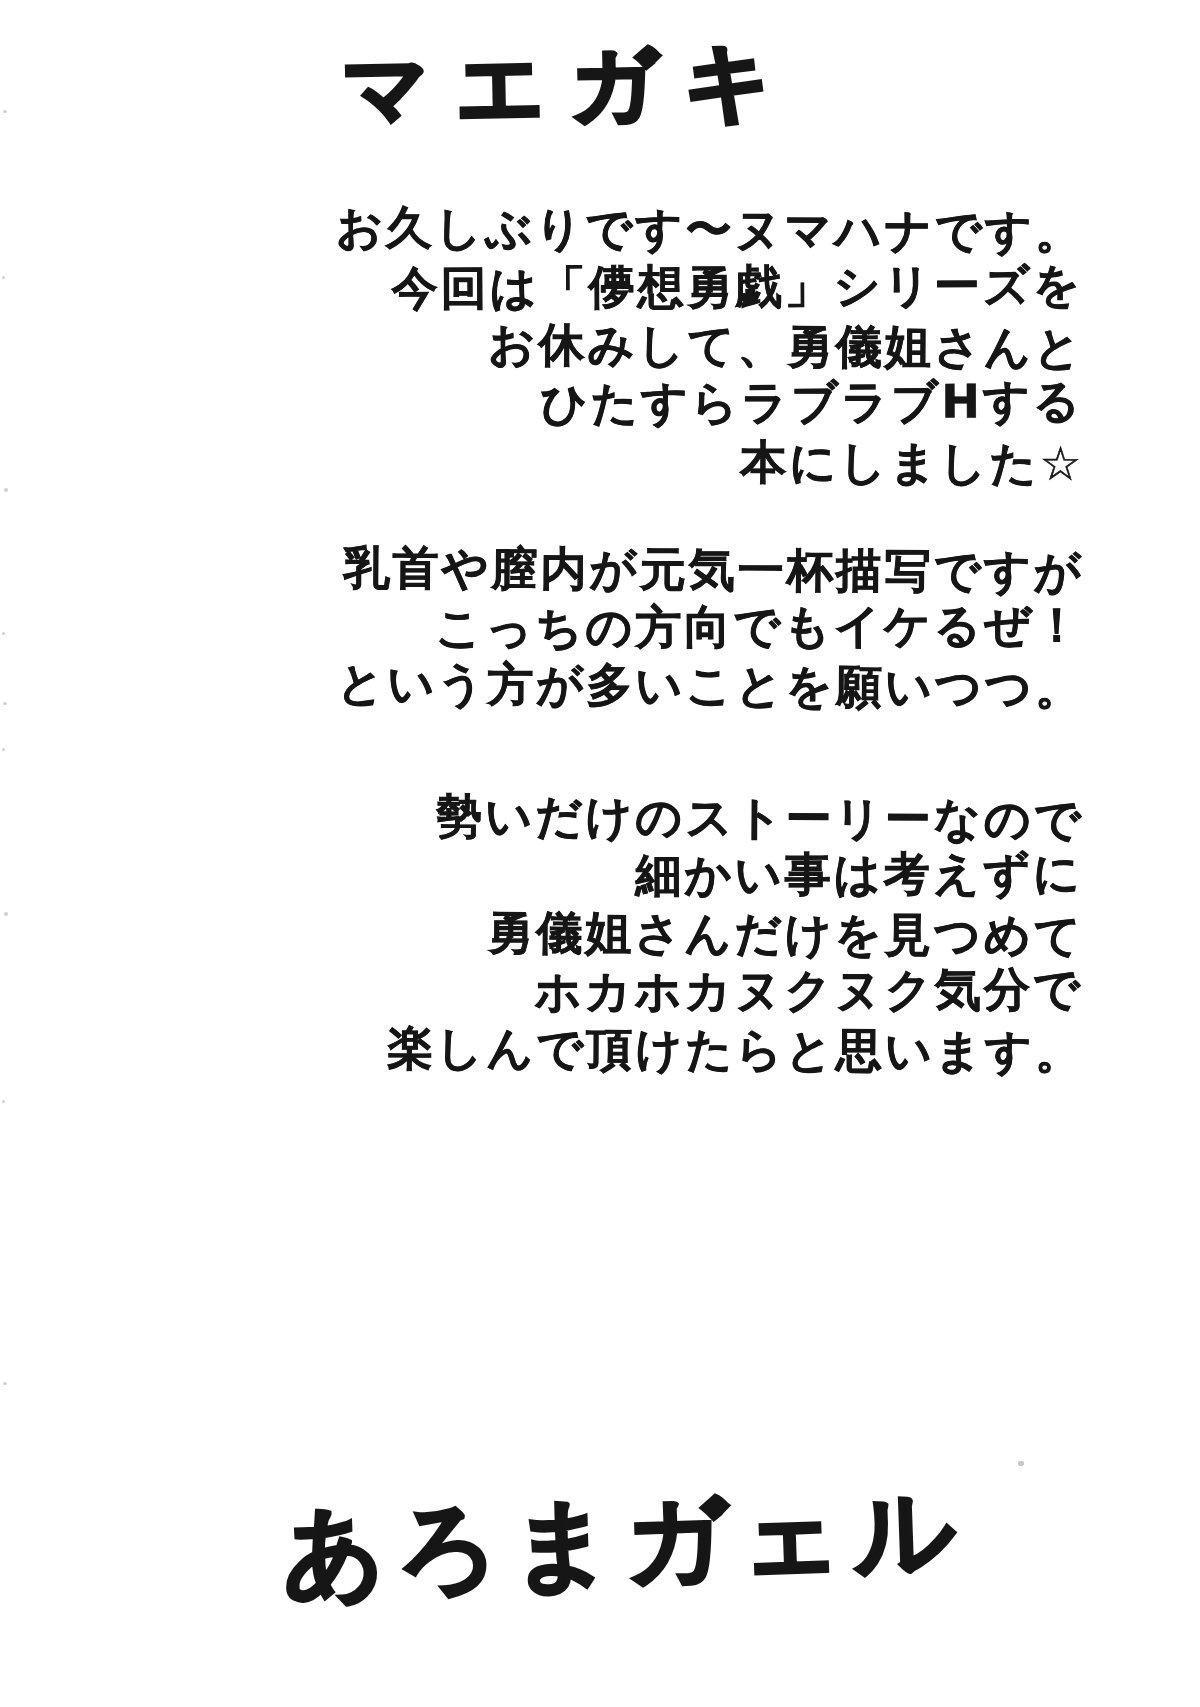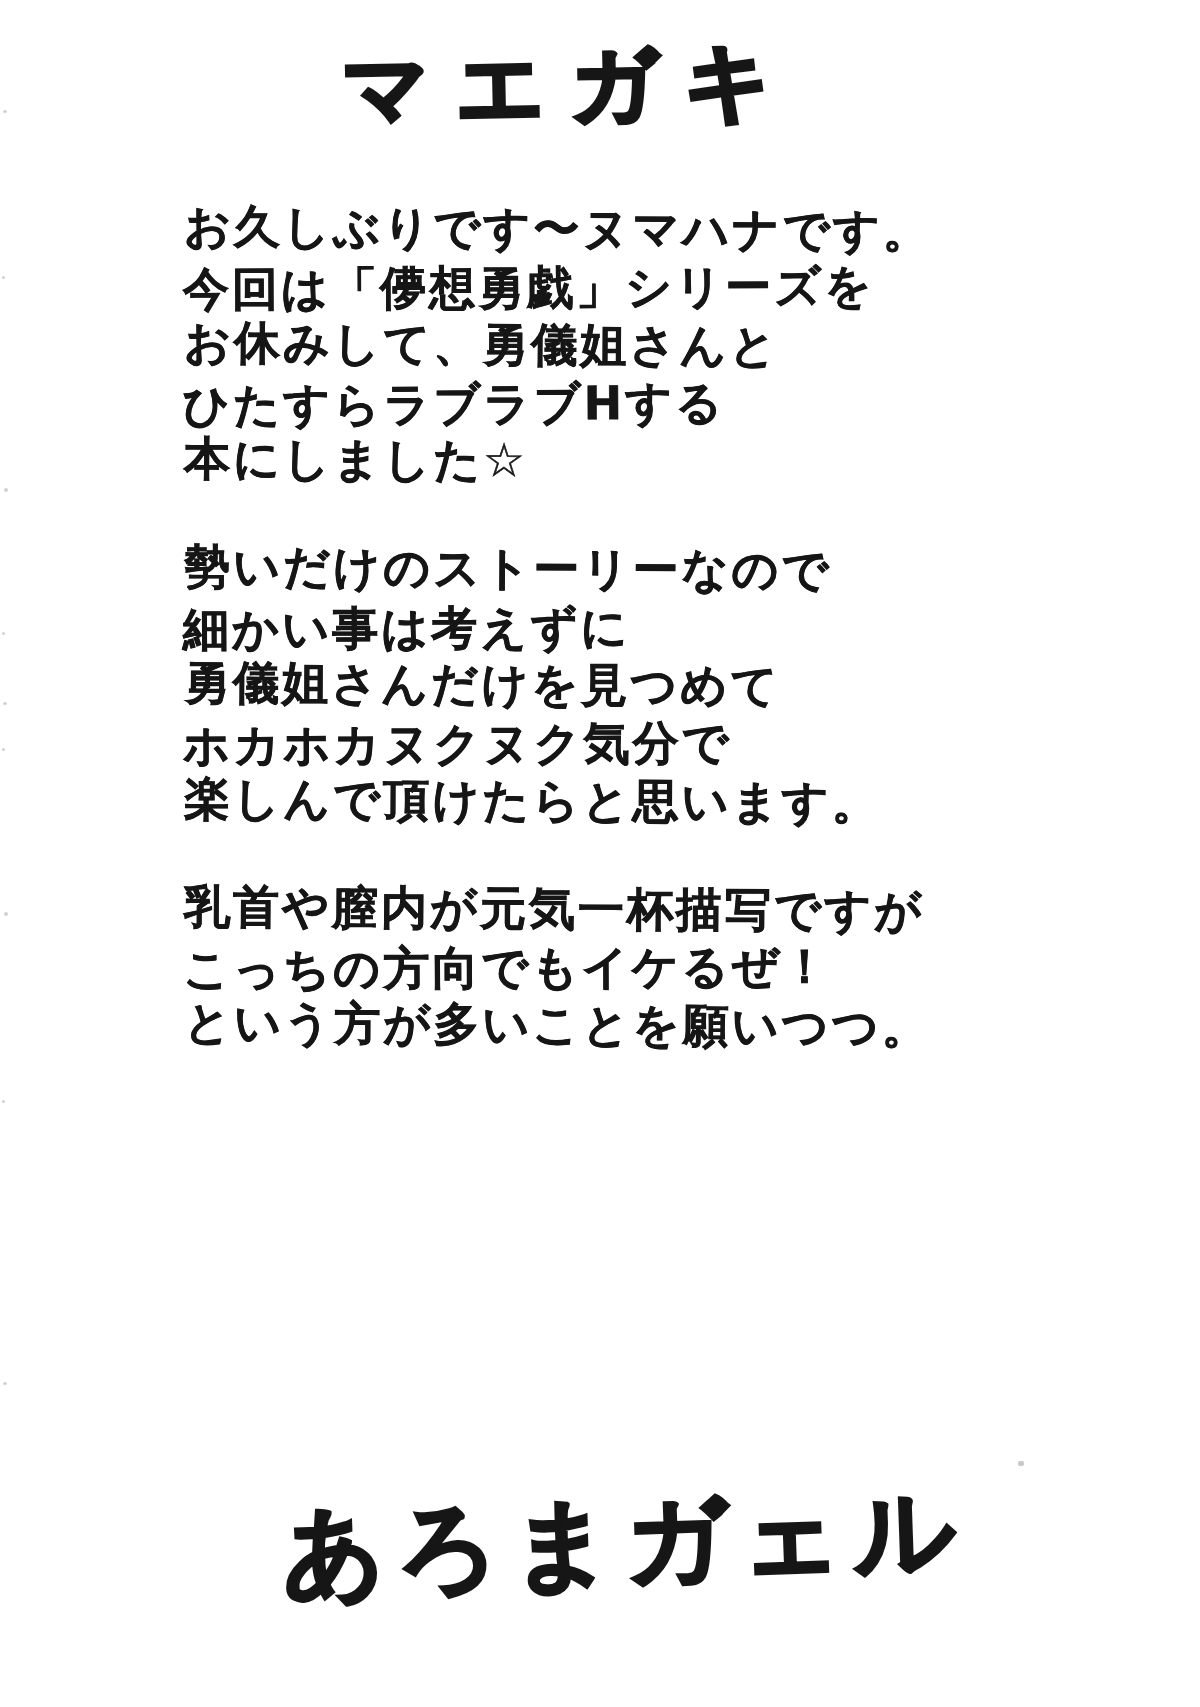--- a/index.html
+++ b/index.html
@@ -29,21 +29,22 @@
     transform: rotate(-1.2deg);
     -webkit-text-stroke: 4px #161616;
   }
   .content {
     position: absolute;
     left: 183px;
     top: 200px;
     width: 900px;
   }
   .para {
-    margin: 0 0 50px 0;
+    margin: 0 0 50px 8px;
+    text-align: right;
   }
   .para.gap-large {
     margin-bottom: 74px;
   }
   .hand-line {
     font-size: 46px;
     line-height: 58px;
     letter-spacing: 3px;
     font-weight: 600;
     -webkit-text-stroke: 0.6px #161616;
@@ -90,32 +91,32 @@
   <div class="content">
 
     <div class="para">
       <div class="hand-line">お久しぶりです〜ヌマハナです。</div>
       <div class="hand-line">今回は「儚想勇戯」シリーズを</div>
       <div class="hand-line">お休みして、勇儀姐さんと</div>
       <div class="hand-line">ひたすらラブラブHする</div>
       <div class="hand-line">本にしました☆</div>
     </div>
 
+    <div class="para gap-large">
+      <div class="hand-line">乳首や膣内が元気一杯描写ですが</div>
+      <div class="hand-line">こっちの方向でもイケるぜ！</div>
+      <div class="hand-line">という方が多いことを願いつつ。</div>
+    </div>
+
     <div class="para">
       <div class="hand-line">勢いだけのストーリーなので</div>
       <div class="hand-line">細かい事は考えずに</div>
       <div class="hand-line">勇儀姐さんだけを見つめて</div>
       <div class="hand-line">ホカホカヌクヌク気分で</div>
       <div class="hand-line">楽しんで頂けたらと思います。</div>
-    </div>
-
-    <div class="para gap-large">
-      <div class="hand-line">乳首や膣内が元気一杯描写ですが</div>
-      <div class="hand-line">こっちの方向でもイケるぜ！</div>
-      <div class="hand-line">という方が多いことを願いつつ。</div>
     </div>
 
 
   </div>
 
   <div class="signature">あろまガェル</div>
 
   <div class="speck s1"></div>
   <div class="speck s2"></div>
   <div class="speck s3"></div>

